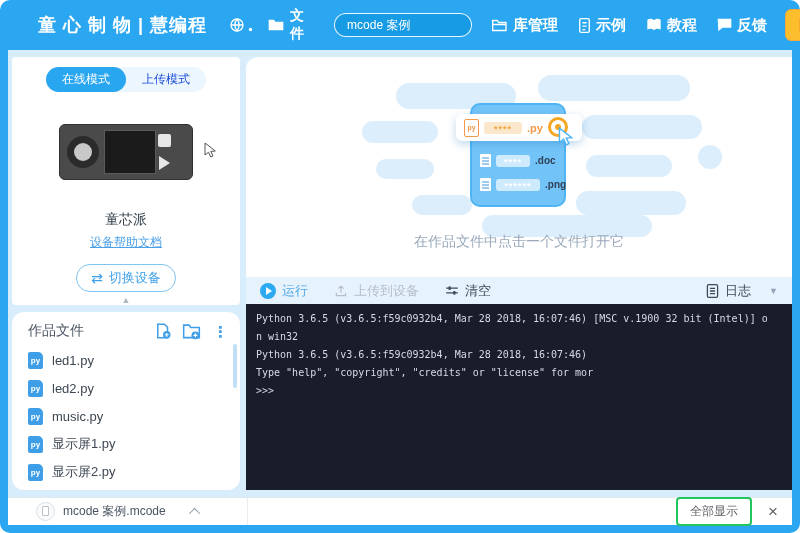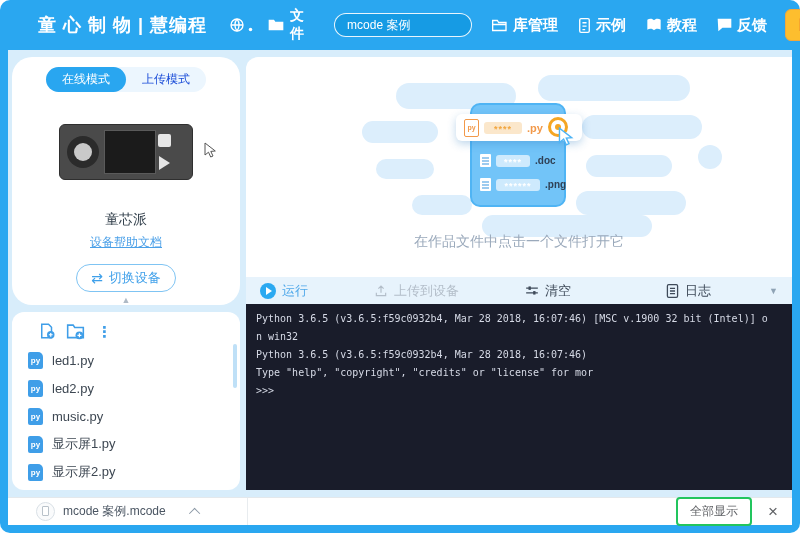--- a/index.html
+++ b/index.html
@@ -24,21 +24,21 @@
   .hdr-spacer{flex:1;}
   .nav-item{display:flex;align-items:center;gap:5px;font-size:15px;font-weight:bold;margin-left:20px;cursor:pointer;white-space:nowrap;}
   .gfx-btn{margin-left:18px;background:#FDBE2E;border:1px solid #F2A83B;color:#DE542C;font-weight:bold;
            font-size:13px;padding:6px 13px;border-radius:6px;cursor:pointer;white-space:nowrap;
            font-family:"Liberation Sans","DejaVu Sans",sans-serif;}
 
   
   .content{position:absolute;left:8px;top:50px;right:8px;bottom:8px;background:#D8EDFB;}
 
   
-  .device-panel{position:absolute;left:4px;top:7px;width:228px;height:248px;background:#fff;border-radius:20px;
+  .device-panel{position:absolute;left:4px;top:7px;width:228px;height:248px;background:#fff;border-radius:4px;
                 display:flex;flex-direction:column;align-items:center;box-sizing:border-box;}
   .tabs{margin-top:10px;background:#ECF6FE;border-radius:14px;display:inline-flex;padding:0;height:26px;}
   .tab{font-size:12px;padding:0 16px;border-radius:13px;display:flex;align-items:center;cursor:pointer;}
   .tab.active{background:#29A6F0;color:#fff;}
   .tab.inactive{color:#1d4ed8;}
   .board-wrap{position:relative;margin-top:32px;width:170px;height:56px;}
   .board{position:absolute;left:18px;top:0;width:134px;height:56px;background:#4A4A4A;border:1px solid #2F2F2F;
          border-radius:6px;box-sizing:border-box;}
   .joy-outer{position:absolute;left:7px;top:11px;width:32px;height:32px;border-radius:50%;background:#2B2B2B;}
   .joy-inner{position:absolute;left:7px;top:7px;width:18px;height:18px;border-radius:50%;background:#C9C9C9;}
@@ -90,21 +90,21 @@
   .cursor-illu{position:absolute;left:312px;top:70px;}
   .illu-subrow{position:absolute;display:flex;align-items:center;gap:5px;height:17px;}
   .subdoc{width:11px;height:13px;background:#fff;border-radius:1px;position:relative;flex:0 0 auto;}
   .subdoc::after{content:"";position:absolute;left:2px;top:3px;width:7px;height:1.5px;background:#9CCBEF;
                  box-shadow:0 3px 0 #9CCBEF,0 6px 0 #9CCBEF;}
   .ext-sub{color:#2F4156;font-size:10px;font-weight:bold;}
   .hint{position:absolute;left:0;top:176px;width:100%;text-align:center;color:#9AA9BB;font-size:14px;}
 
   
   .console-toolbar{position:absolute;left:238px;top:227px;width:546px;height:27px;background:#E7F3FC;
-                   display:flex;align-items:center;padding:0 14px;box-sizing:border-box;gap:40px;}
+                   display:flex;align-items:center;padding:0 14px;box-sizing:border-box;}
   .tb-item{display:flex;align-items:center;gap:6px;font-size:13px;cursor:pointer;margin-right:26px;white-space:nowrap;}
   .tb-run{color:#4FA8EA;}
   .tb-upload{color:#B3BEC9;}
   .tb-dark{color:#3E4A59;margin-right:0;}
   .play-circle{width:16px;height:16px;border-radius:50%;background:#2BA9F1;position:relative;}
   .play-circle::after{content:"";position:absolute;left:6px;top:4px;width:0;height:0;
                       border-top:4px solid transparent;border-bottom:4px solid transparent;border-left:6px solid #fff;}
   .tb-spacer{flex:1;}
   .tb-caret{color:#8FA3B5;font-size:9px;margin-left:18px;cursor:pointer;}
   .console{position:absolute;left:238px;top:254px;width:546px;height:186px;background:#191C2A;
@@ -232,20 +232,21 @@
           <span class="swap-glyph">⇄</span>
           <span>切换设备</span>
         </button>
       </div>
 
       <div class="collapse">▲</div>
     </div>
 
     <div class="files-panel">
       <div class="files-head">
+        <span class="files-title">作品文件</span>
         <span class="ficon">
           <svg width="18" height="18" viewBox="0 0 24 24" fill="none" stroke="#3F9EE8" stroke-width="2">
             <path d="M5 3h9l4 4v14H5z"></path>
               <circle cx="17" cy="17" r="5" fill="#3F9EE8" stroke="none"></circle>
               <path d="M17 14.5v5M14.5 17h5" stroke="#fff" stroke-width="1.6"></path>
           </svg>
         </span>
         <span class="ficon">
           <svg width="19" height="18" viewBox="0 0 24 23" fill="none" stroke="#3F9EE8" stroke-width="2">
             <path d="M2 4h7l2 3h11v13H2z"></path>

